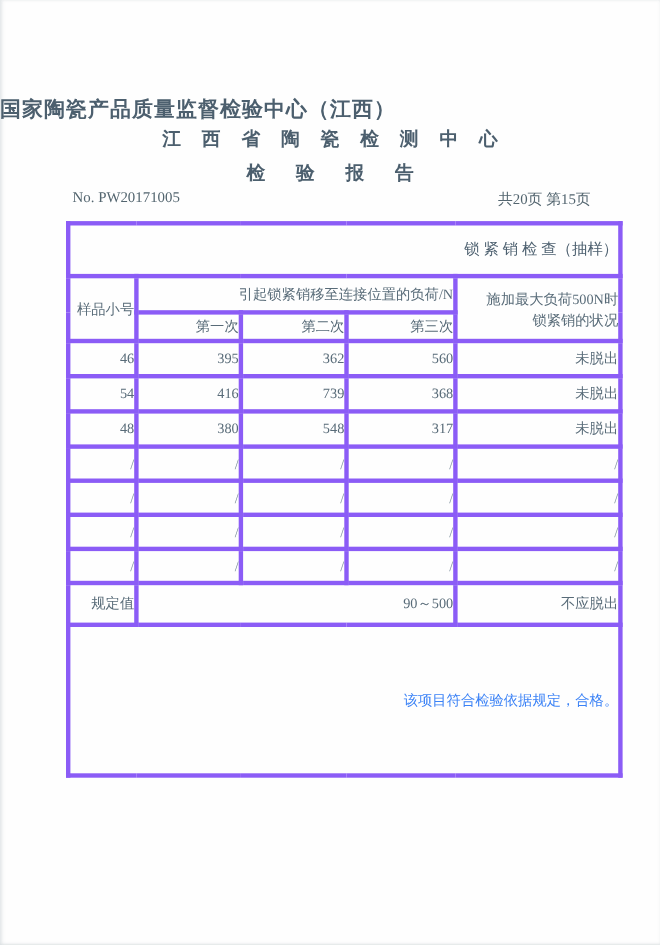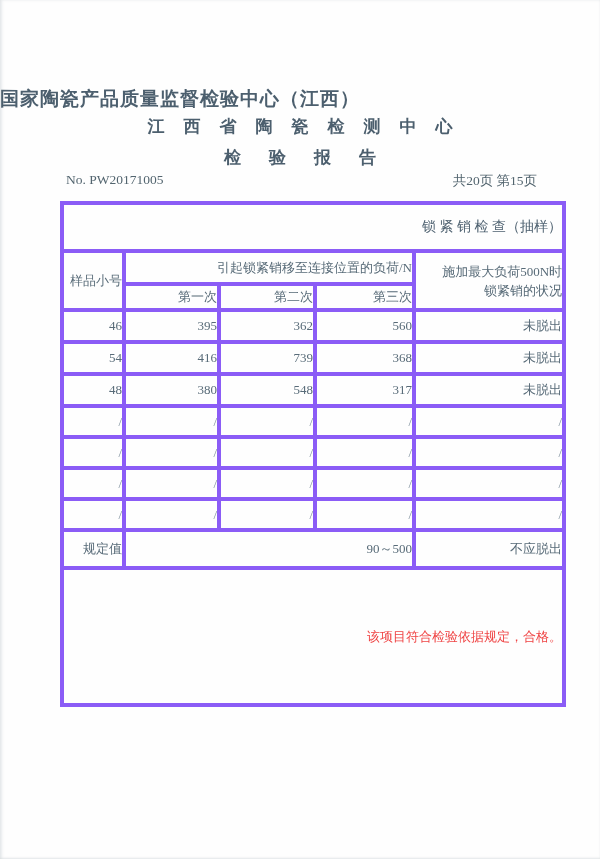--- a/index.html
+++ b/index.html
@@ -49,21 +49,21 @@
   table.report { border: 1px solid #93a4ae; }
   tr.row-title td { height: 48px; font-size: 14px; color: #4e6170; }
   tr.row-head-top td { height: 33px; }
   tr.row-head-bottom td { height: 26px; }
   tr.row-data td { height: 32px; }
   tr.row-slash td { height: 31px; color: #7d8f9c; }
   tr.row-spec td { height: 38px; }
   td.status-head { line-height: 19px; font-size: 13px; }
   td.note-cell {
     height: 137px; text-align: left; vertical-align: top;
-    padding: 3px 5px; font-size: 13.5px; color: #ef4444;
+    padding: 3px 5px; font-size: 13.5px; color: #3b82f6;
     border-bottom: 2px solid #9fb0b8;
     margin-left: 32px;
   }
 </style>
 </head>
 <body>
 
 <div class="page">
 
   <div class="org-line1">国家陶瓷产品质量监督检验中心（江西）</div>

